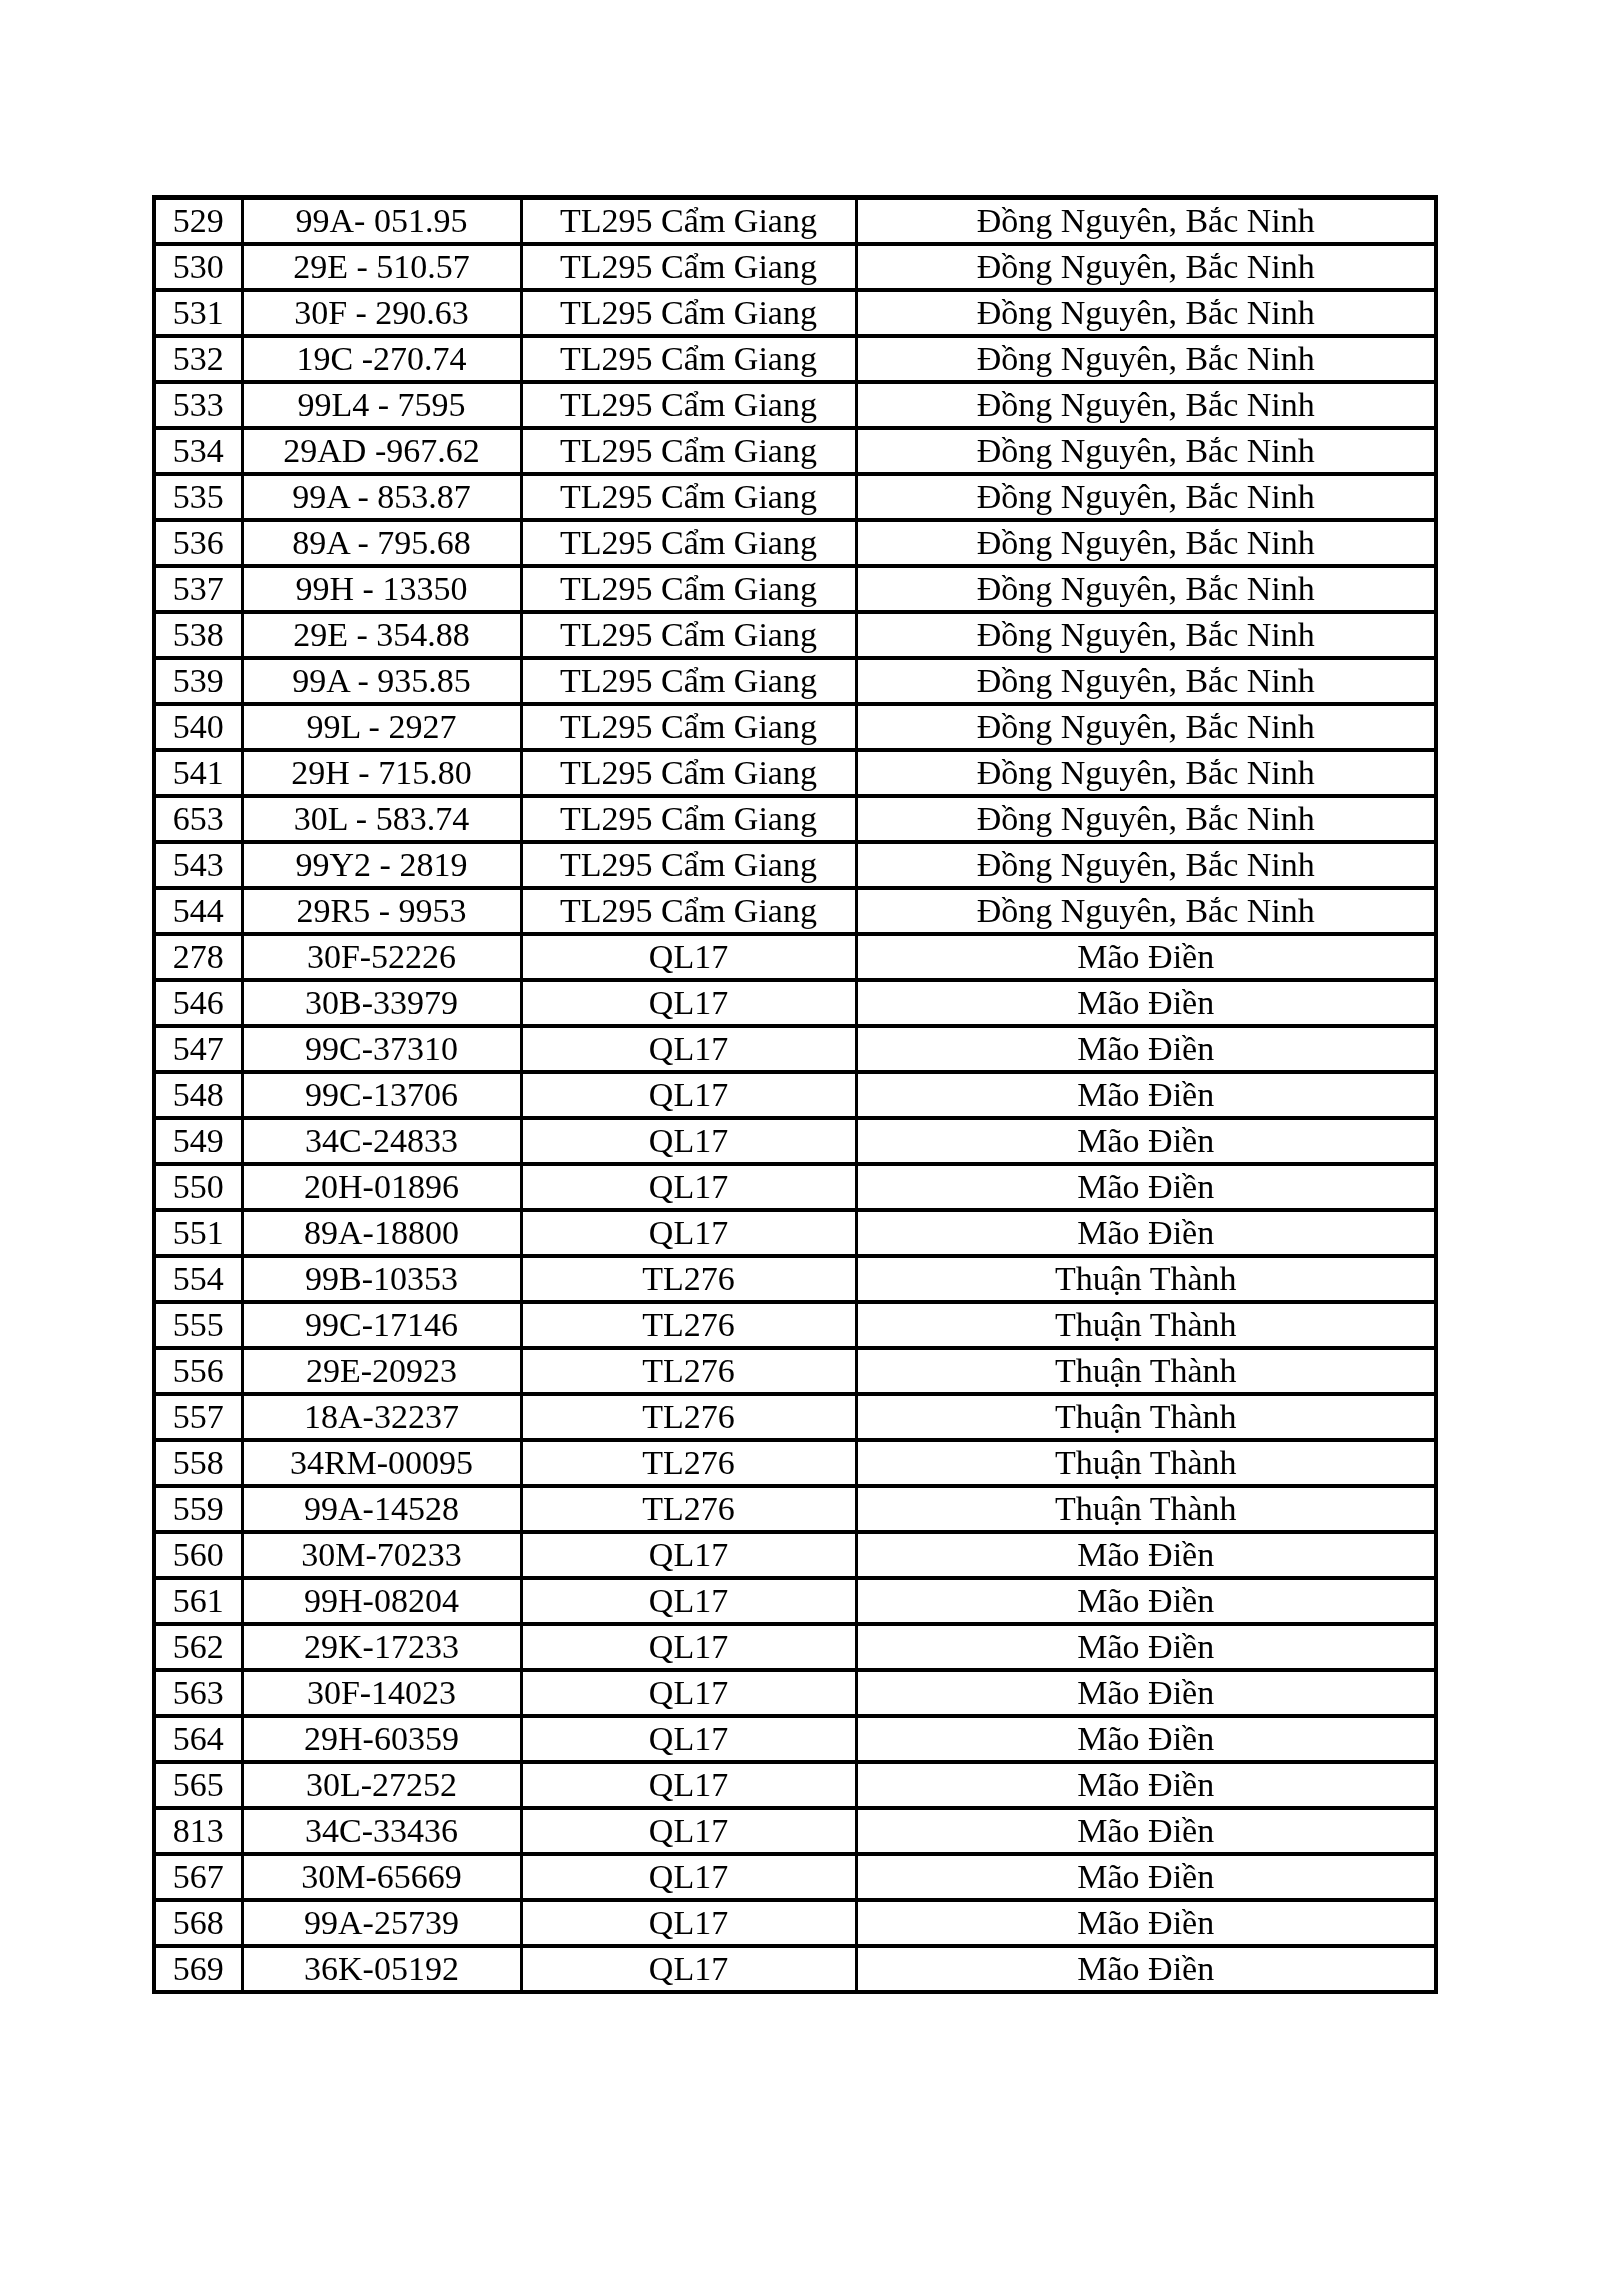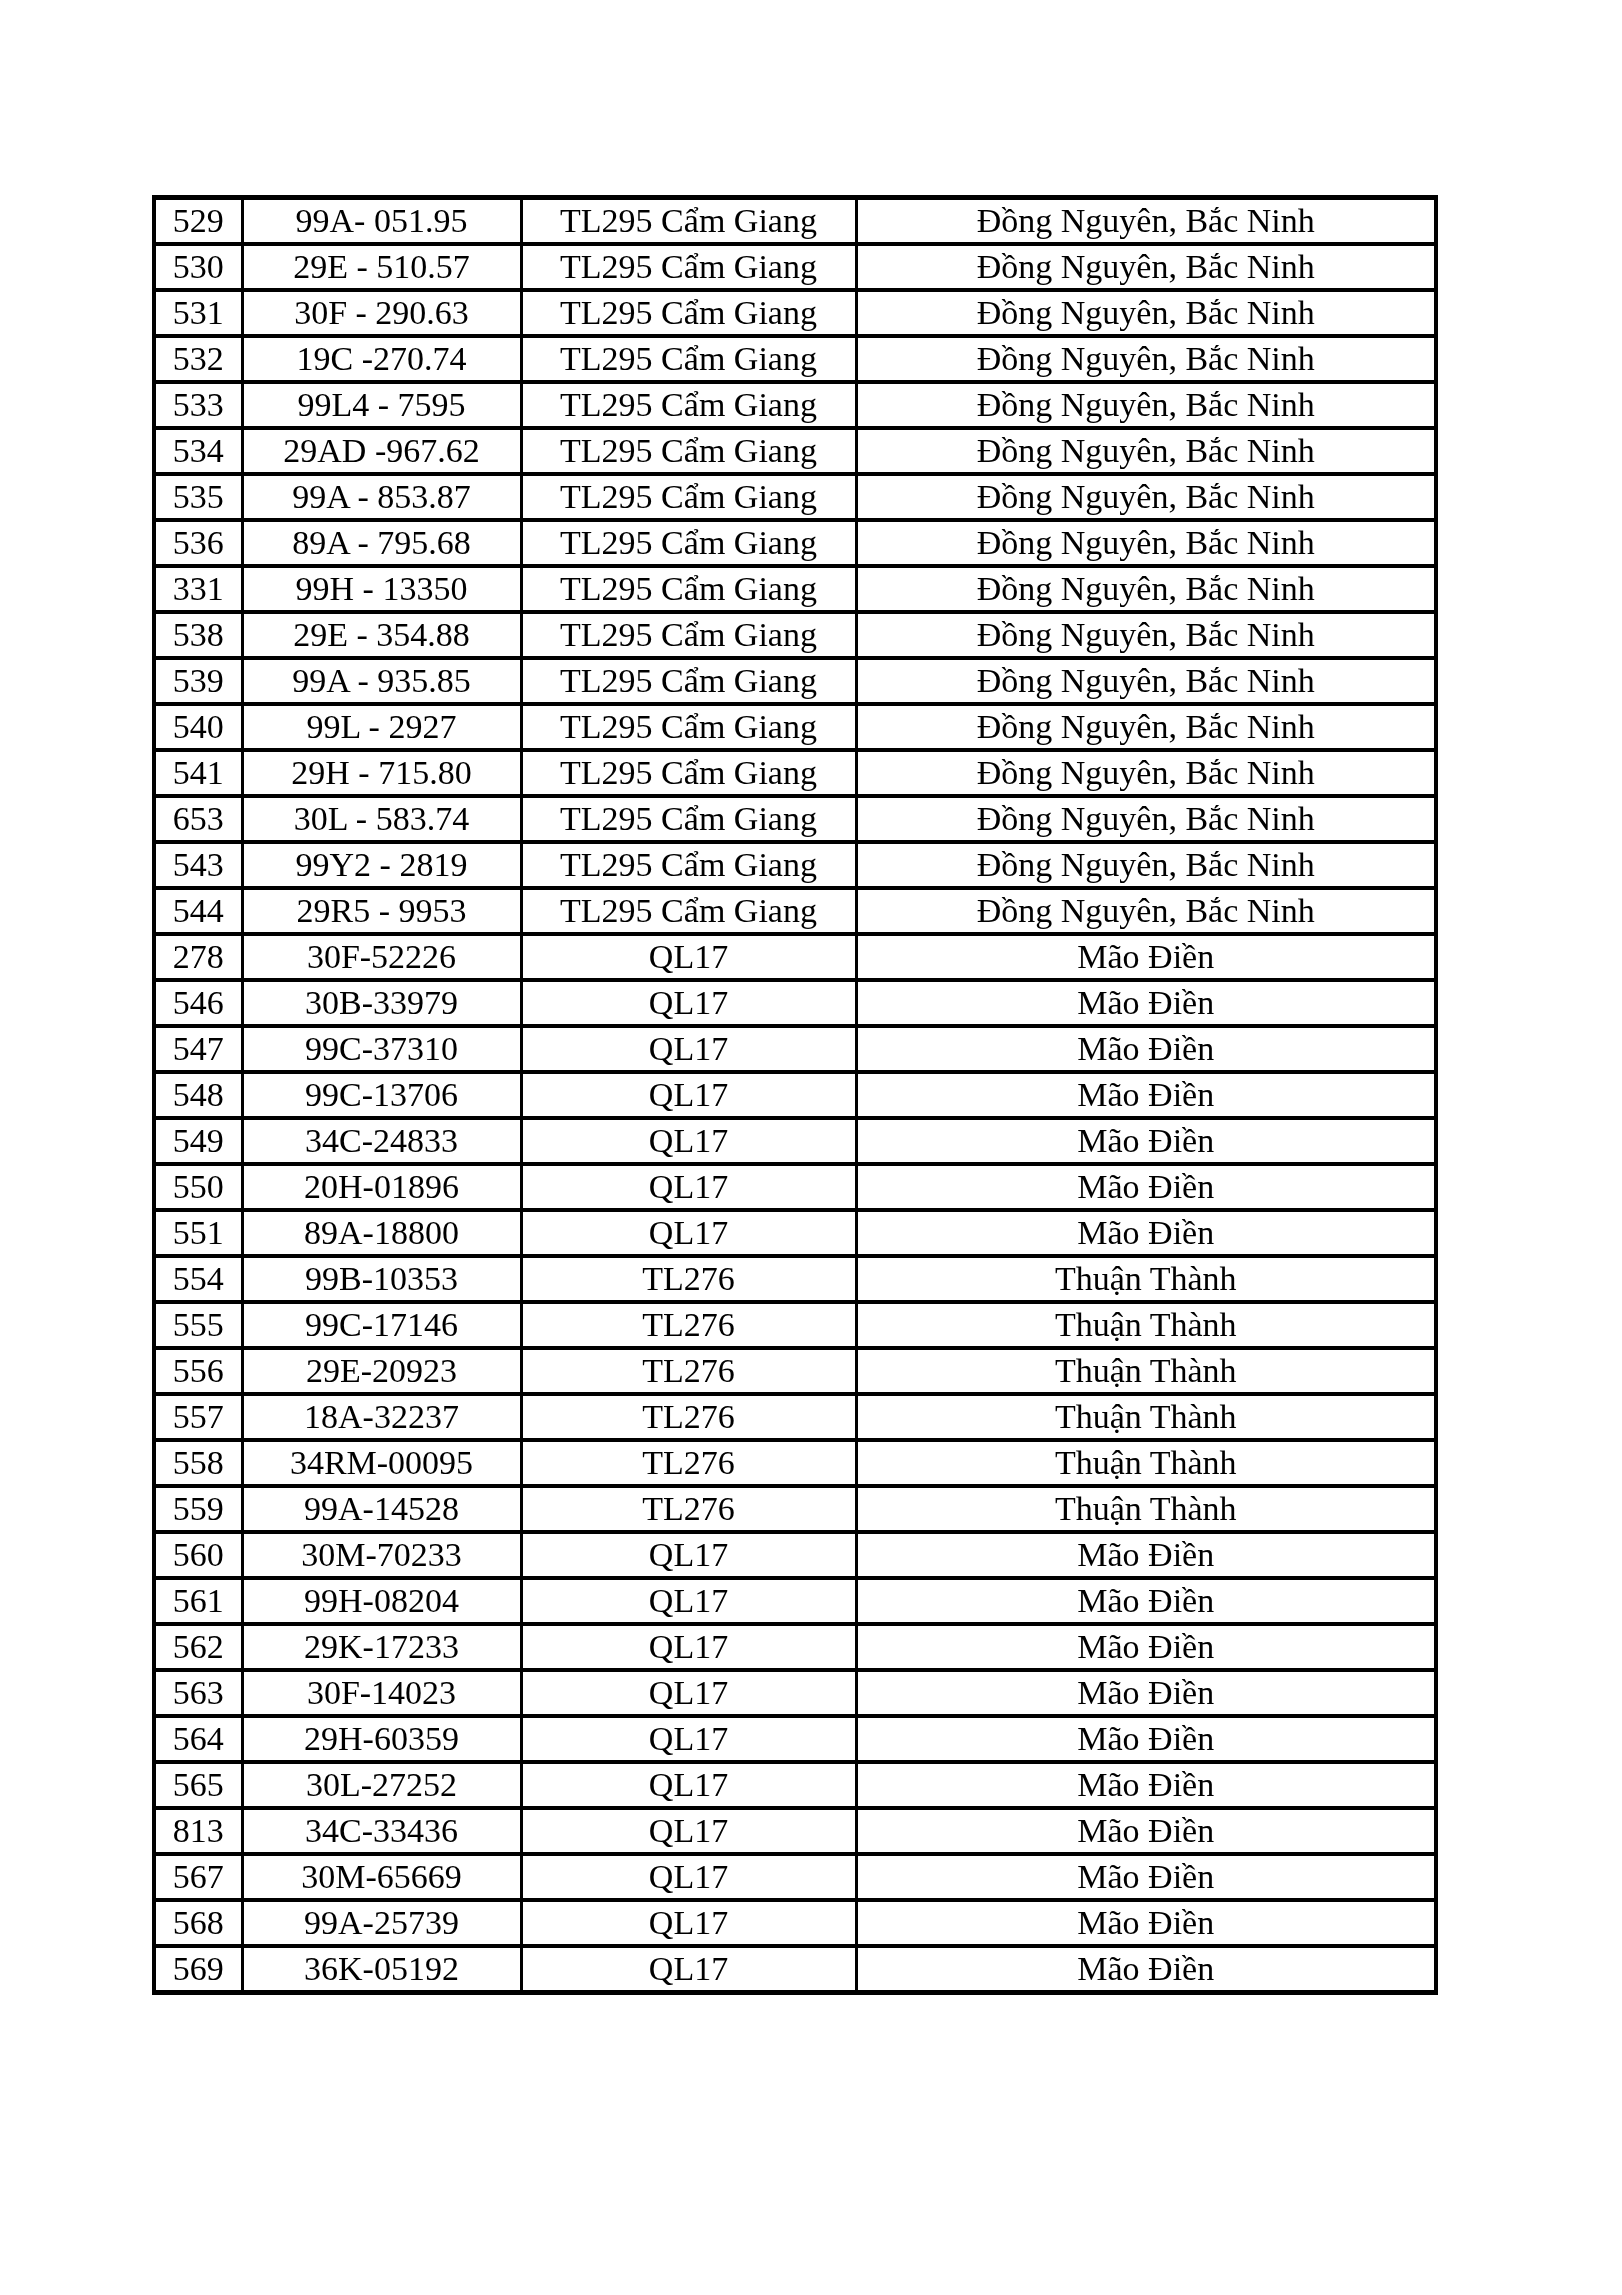--- a/index.html
+++ b/index.html
@@ -3,21 +3,21 @@
 <meta charset="utf-8">
 <style>
   html, body {
     margin: 0;
     padding: 0;
     background: #ffffff;
   }
   .page {
     position: relative;
     width: 1623px;
-    height: 2295px;
+    height: 1994px;
     background: #ffffff;
     font-family: "Liberation Serif", "DejaVu Serif", serif;
     color: #000000;
     overflow: hidden;
   }
   table.vehicle-table {
     position: absolute;
     left: 152px;
     top: 195px;
     width: 1283px;
@@ -99,21 +99,21 @@
           <td>TL295 Cẩm Giang</td>
           <td>Đồng Nguyên, Bắc Ninh</td>
         </tr>
         <tr>
           <td>536</td>
           <td>89A - 795.68</td>
           <td>TL295 Cẩm Giang</td>
           <td>Đồng Nguyên, Bắc Ninh</td>
         </tr>
         <tr>
-          <td>331</td>
+          <td>537</td>
           <td>99H - 13350</td>
           <td>TL295 Cẩm Giang</td>
           <td>Đồng Nguyên, Bắc Ninh</td>
         </tr>
         <tr>
           <td>538</td>
           <td>29E - 354.88</td>
           <td>TL295 Cẩm Giang</td>
           <td>Đồng Nguyên, Bắc Ninh</td>
         </tr>

